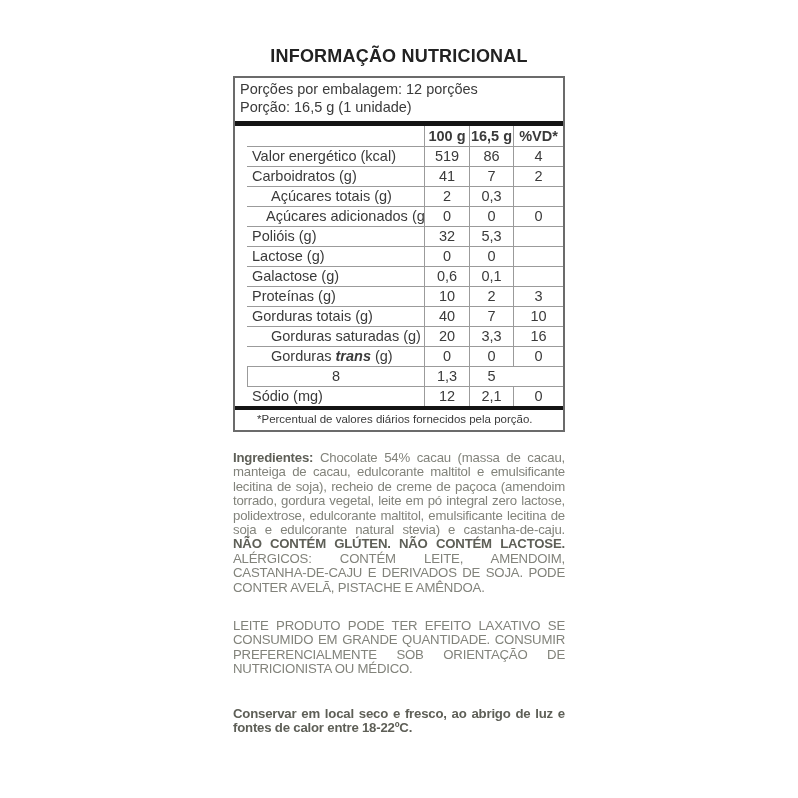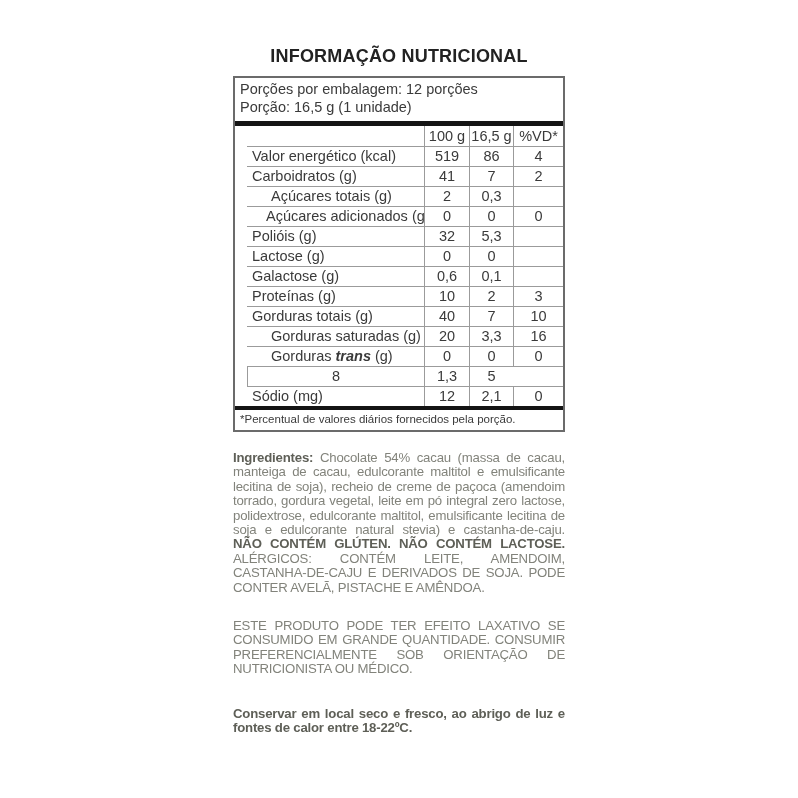--- a/index.html
+++ b/index.html
@@ -38,31 +38,31 @@
   }
   .servings {
     font-size: 14.5px; line-height: 18px;
     padding: 2px 5px 5px 5px;
   }
   .thickbar { height: 5px; background: var(--thick-bar); }
   .thickbar.thin { height: 4px; }
 
   .nrow { display: grid; grid-template-columns: 1fr 45px 44px 50px; }
   .nrow .cell { font-size: 14.5px; line-height: 19px; min-height: 19px; }
-  .nrow.head .cell { font-weight: normal; line-height: 20px; min-height: 20px; }
+  .nrow.head .cell { font-weight: bold; line-height: 20px; min-height: 20px; }
   .cell.v { border-left: 1px solid var(--grid-line); text-align: center; }
   .cell.label { padding-left: 5px; white-space: nowrap; overflow: hidden; }
   #rows .nrow { border-top: 1px solid var(--grid-line); margin-left: 12px; }
   .nrow.indent1 .cell.label { padding-left: 24px; }
   .nrow.indent2 .cell.label { padding-left: 19px; }
   .cell.label em { font-style: italic; font-weight: bold; }
 
   .footnote {
     font-size: 11.5px; line-height: 13px;
-    padding: 3px 5px 4px 5px;
+    padding: 3px 5px 4px 22px;
   }
 
   .para {
     margin: 0; width: 332px;
     text-align: justify;
     font-size: 13.2px; line-height: 14.4px;
     letter-spacing: -0.2px;
     color: var(--paragraph-text);
   }
   .para .b, .para.bold { font-weight: bold; color: var(--paragraph-bold-text); }
@@ -172,17 +172,17 @@
         </div>
       </div>
 
     <div class="thickbar thin"></div>
 
     <div class="footnote">*Percentual de valores diários fornecidos pela porção.</div>
   </div>
 
   <p class="para ingredients"><span class="b">Ingredientes: </span><span>Chocolate 54% cacau (massa de cacau, manteiga de cacau, edulcorante maltitol e emulsificante lecitina de soja), recheio de creme de paçoca (amendoim torrado, gordura vegetal, leite em pó integral zero lactose, polidextrose, edulcorante maltitol, emulsificante lecitina de soja e edulcorante natural stevia) e castanha-de-caju. </span><span class="b">NÃO CONTÉM GLÚTEN. NÃO CONTÉM LACTOSE. </span><span>ALÉRGICOS: CONTÉM LEITE, AMENDOIM, CASTANHA-DE-CAJU E DERIVADOS DE SOJA. PODE CONTER AVELÃ, PISTACHE E AMÊNDOA.</span></p>
 
-  <p class="para laxative">ESTE PRODUTO PODE TER EFEITO LAXATIVO SE CONSUMIDO EM GRANDE QUANTIDADE. CONSUMIR PREFERENCIALMENTE SOB ORIENTAÇÃO DE NUTRICIONISTA OU MÉDICO.</p>
+  <p class="para laxative">LEITE PRODUTO PODE TER EFEITO LAXATIVO SE CONSUMIDO EM GRANDE QUANTIDADE. CONSUMIR PREFERENCIALMENTE SOB ORIENTAÇÃO DE NUTRICIONISTA OU MÉDICO.</p>
 
   <p class="para storage bold">Conservar em local seco e fresco, ao abrigo de luz e fontes de calor entre 18-22ºC.</p>
 
 </div>
 
 </body></html>

